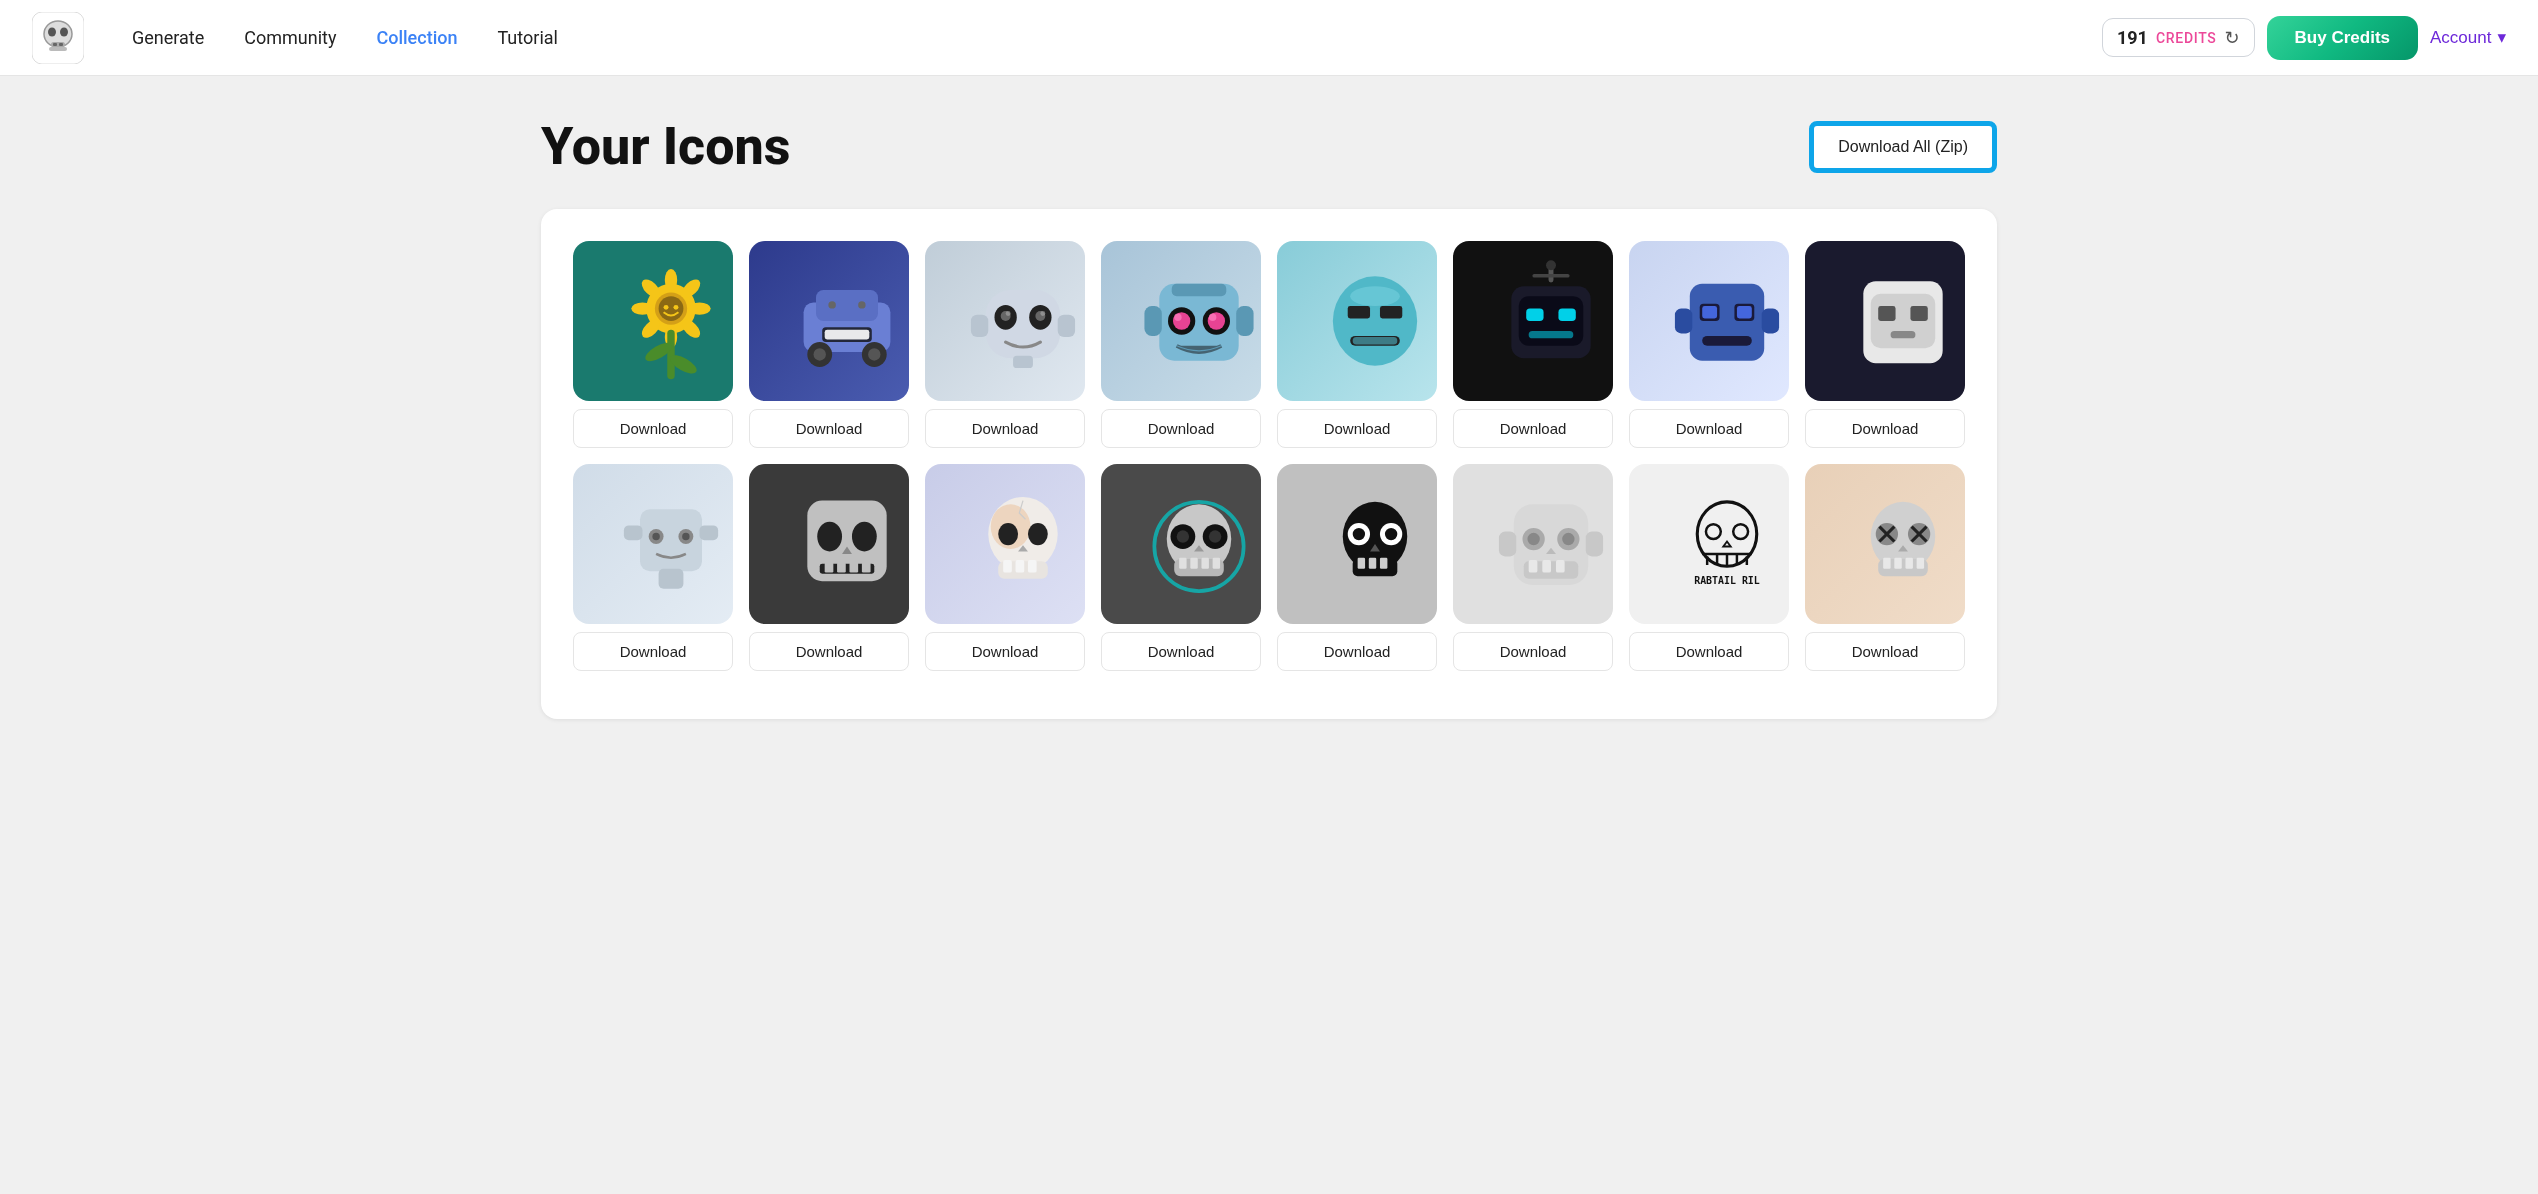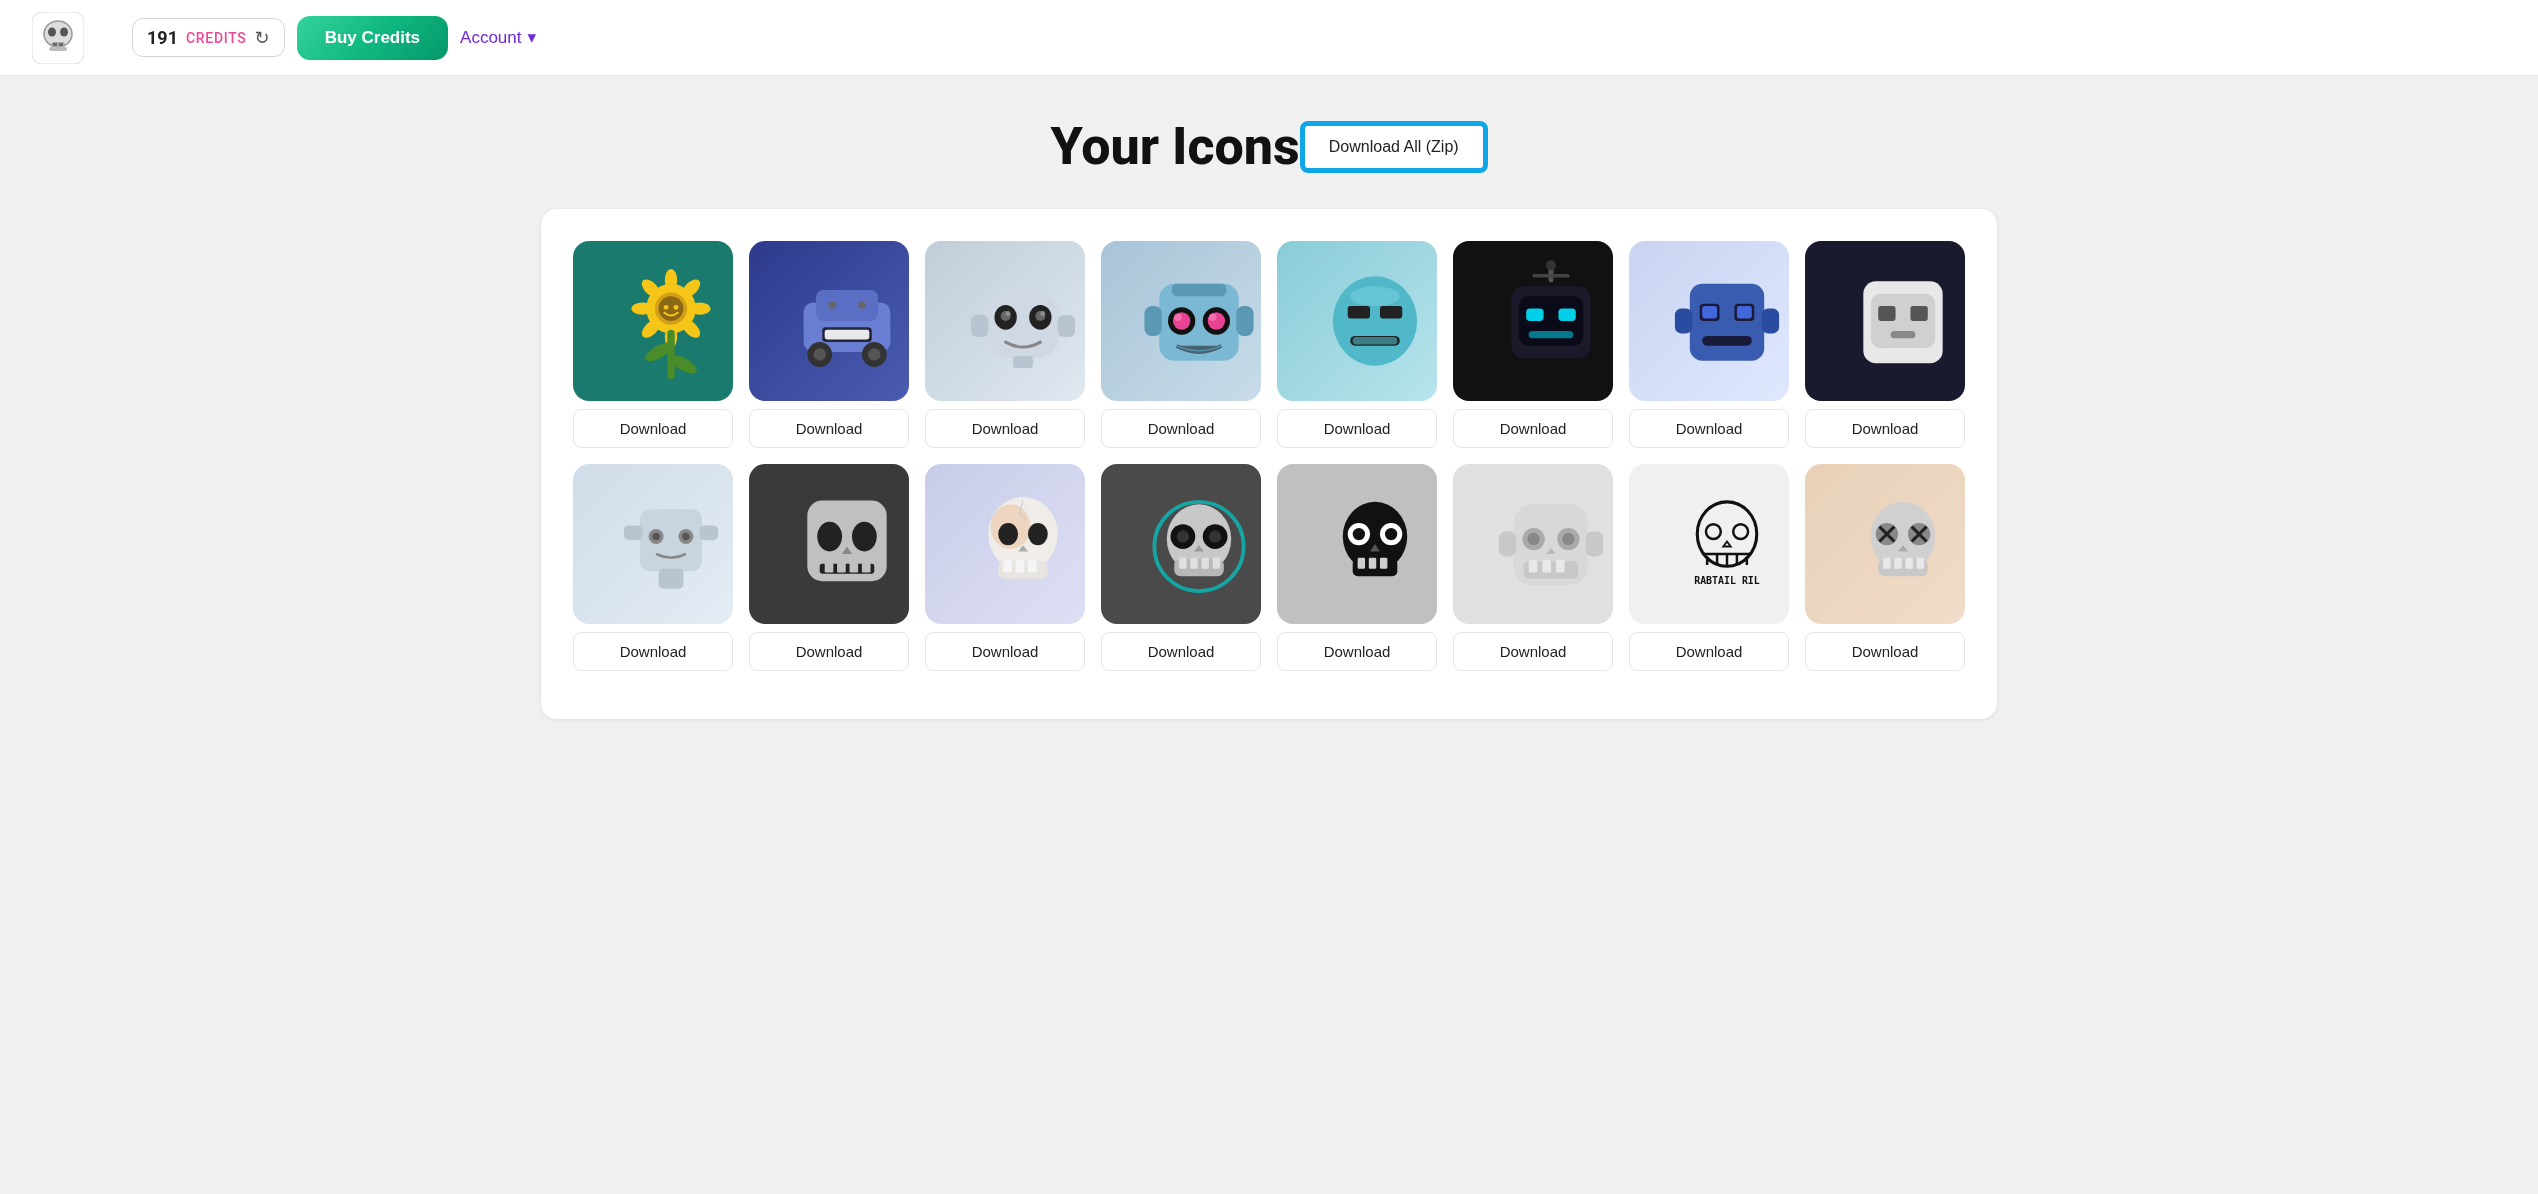--- a/index.html
+++ b/index.html
@@ -96,21 +96,21 @@
 
     
     .main {
       max-width: 1520px;
       margin: 0 auto;
       padding: 40px 32px;
     }
     .page-header {
       display: flex;
       align-items: center;
-      justify-content: center;
+      justify-content: space-between;
       margin-bottom: 32px;
     }
     .page-title {
       font-size: 52px;
       font-weight: 800;
       color: #111;
     }
     .download-all-btn {
       background: #fff;
       border: 5px solid #0ea5e9;
@@ -186,20 +186,26 @@
       <ellipse cx="26" cy="22" rx="14" ry="13" fill="#ddd" stroke="#999" stroke-width="1.5"></ellipse>
       <ellipse cx="20" cy="20" rx="4" ry="4.5" fill="#555"></ellipse>
       <ellipse cx="32" cy="20" rx="4" ry="4.5" fill="#555"></ellipse>
       <rect x="19" y="30" width="14" height="5" rx="2.5" fill="#aaa"></rect>
       <rect x="21" y="31" width="4" height="3" rx="1" fill="#666"></rect>
       <rect x="27" y="31" width="4" height="3" rx="1" fill="#666"></rect>
       <rect x="17" y="35" width="18" height="4" rx="2" fill="#bbb"></rect>
     </svg>
   </div>
 
+  <div class="nav-links">
+    <span class="nav-link">Generate</span>
+    <span class="nav-link">Community</span>
+    <span class="nav-link active">Collection</span>
+    <span class="nav-link">Tutorial</span>
+  </div>
 
   <div class="nav-right">
     <div class="credits-badge">
       <span class="credits-num">191</span>
       <span class="credits-label">CREDITS</span>
       <span class="refresh-icon">↻</span>
     </div>
     <button class="buy-btn">Buy Credits</button>
     <button class="account-btn">
       <span>Account</span>

